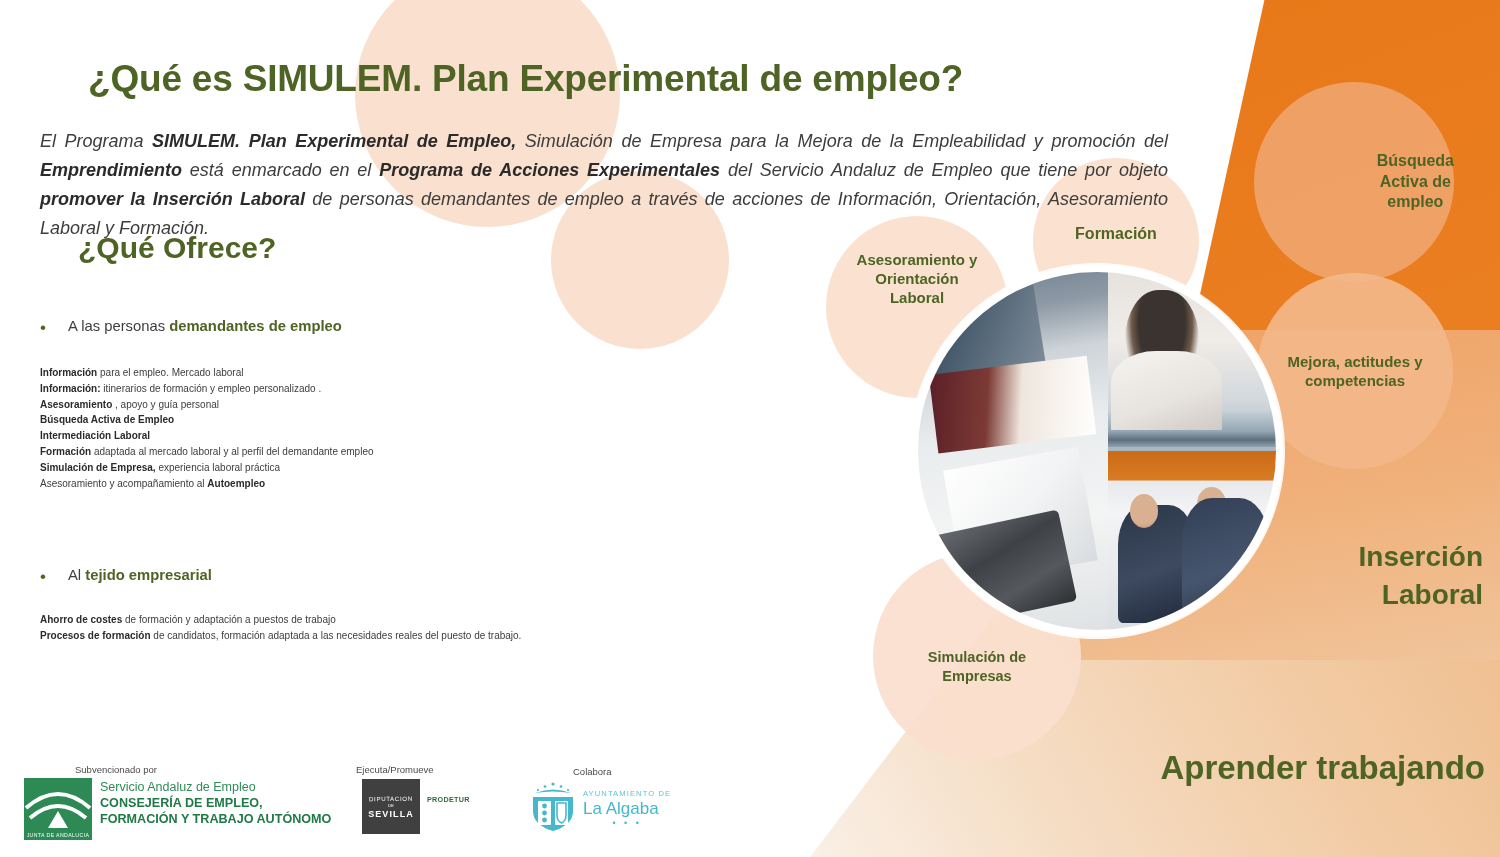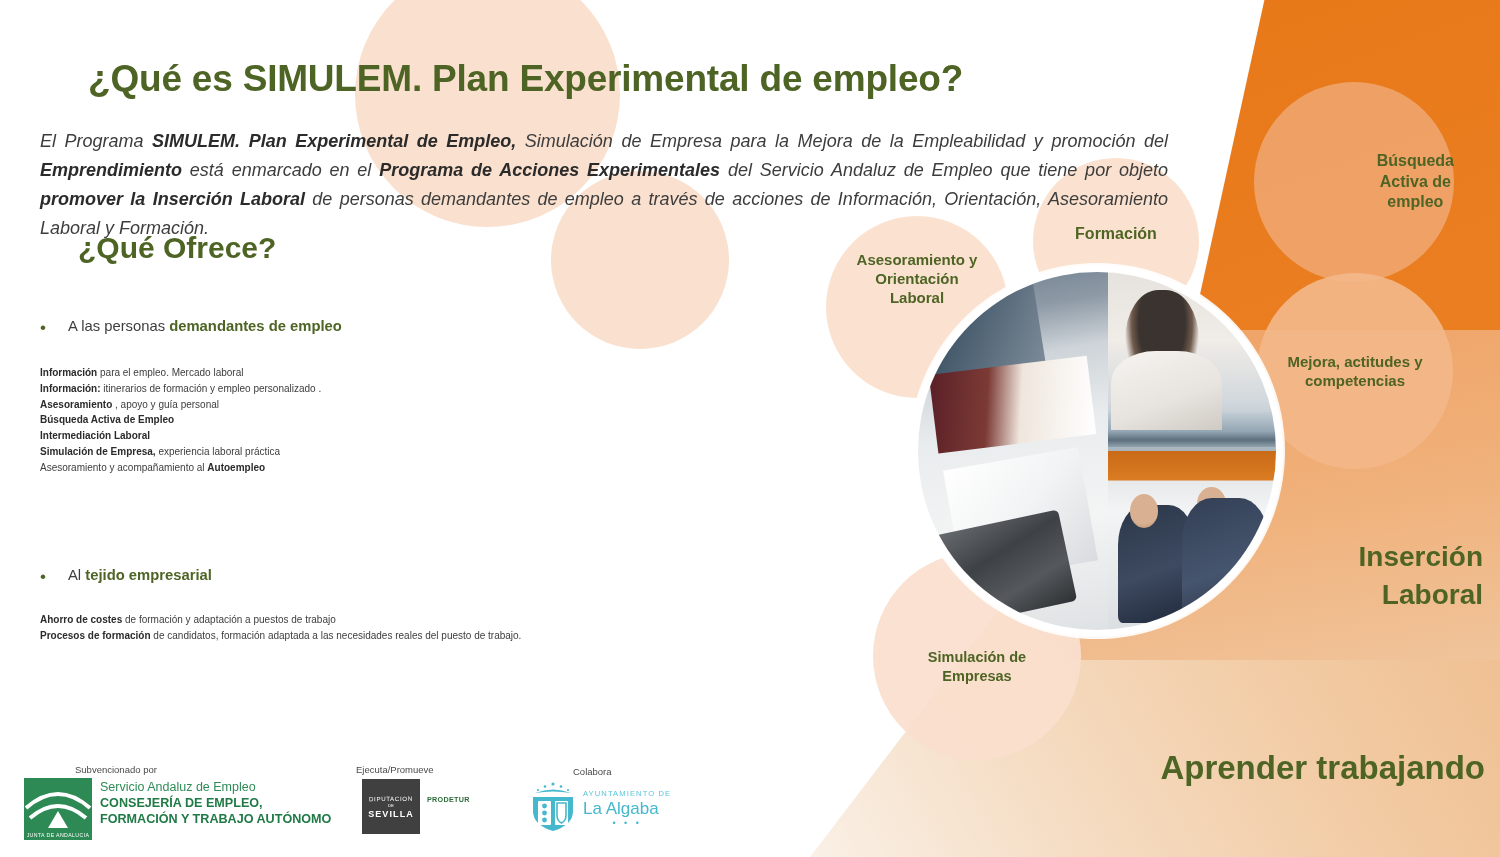--- a/index.html
+++ b/index.html
@@ -337,20 +337,21 @@
       <span>A las personas </span><span class="bullet-green">demandantes de empleo</span>
     </span>
   </div>
 
   <div class="list-block" style="top:365px;">
     <div class="ln"><b>Información</b><span> para el empleo. Mercado laboral</span></div>
     <div class="ln"><b>Información:</b><span> itinerarios de formación y empleo personalizado .</span></div>
     <div class="ln"><b>Asesoramiento</b><span> , apoyo y guía personal</span></div>
     <div class="ln"><b>Búsqueda Activa de Empleo</b><span></span></div>
     <div class="ln"><b>Intermediación Laboral</b><span></span></div>
+    <div class="ln"><b>Formación</b><span> adaptada al mercado laboral y al perfil del demandante empleo</span></div>
     <div class="ln"><b>Simulación de Empresa,</b><span> experiencia laboral práctica</span></div>
     <div class="ln"><span>Asesoramiento y acompañamiento al </span><b>Autoempleo</b></div>
   </div>
 
   <div class="bullet-row" style="left:40px; top:567px;">
     <span class="bullet-dot">•</span>
     <span>
       <span>Al </span><span class="bullet-green">tejido empresarial</span>
     </span>
   </div>

